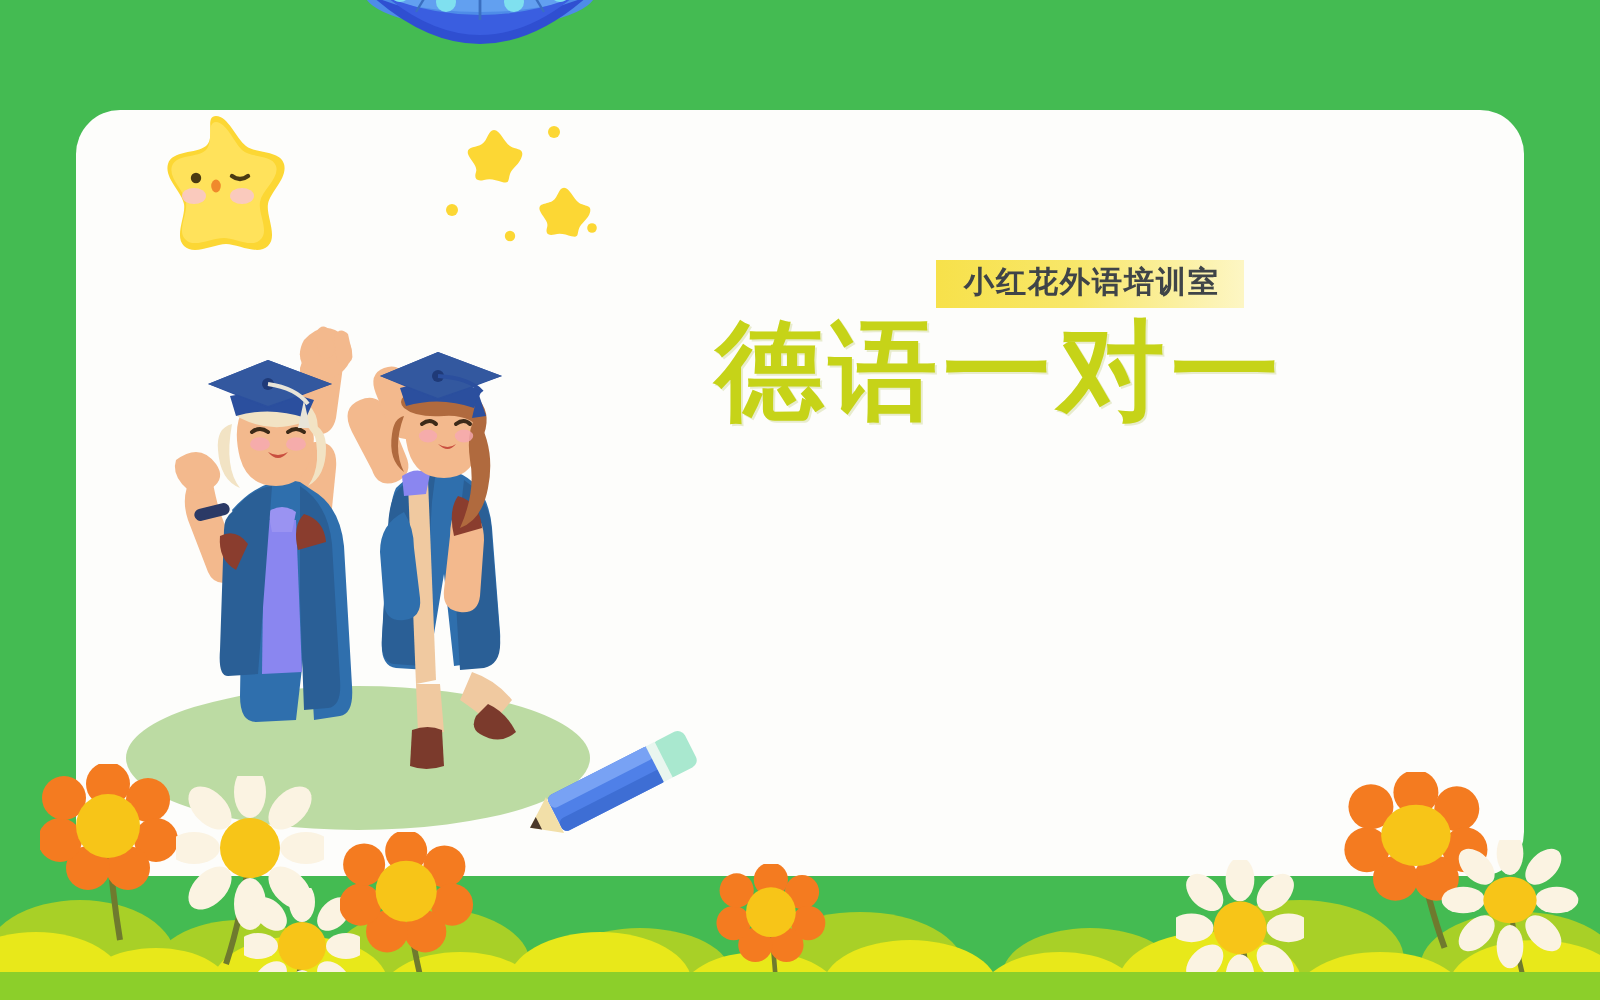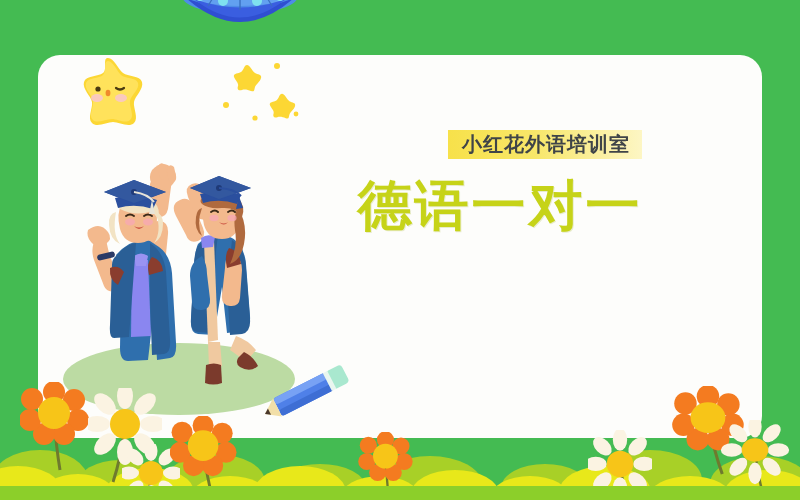--- a/index.html
+++ b/index.html
@@ -58,29 +58,28 @@
     top: 130px;
     width: 420px;
     text-align: center;
   }
 
   .badge {
     display: inline-block;
     padding: 4px 12px 5px 14px;
     background: linear-gradient(90deg, #f7e14a 0%, #f8e76a 45%, #fdf6c4 100%);
     color: #3f4448;
-    font-size: 20px;
+    font-size: 15px;
     font-weight: bold;
     letter-spacing: 1px;
     line-height: 1;
     margin-left: 90px;
   }
 
   .headline {
-    margin-top: 14px;
     color: #c6d318;
     font-size: 54px;
     font-weight: bold;
     letter-spacing: 3px;
     line-height: 1.22;
     text-shadow: 1px 1px 0 rgba(140,160,0,0.18);
   }
   .headline .line2 { letter-spacing: 5px; }
 
   

